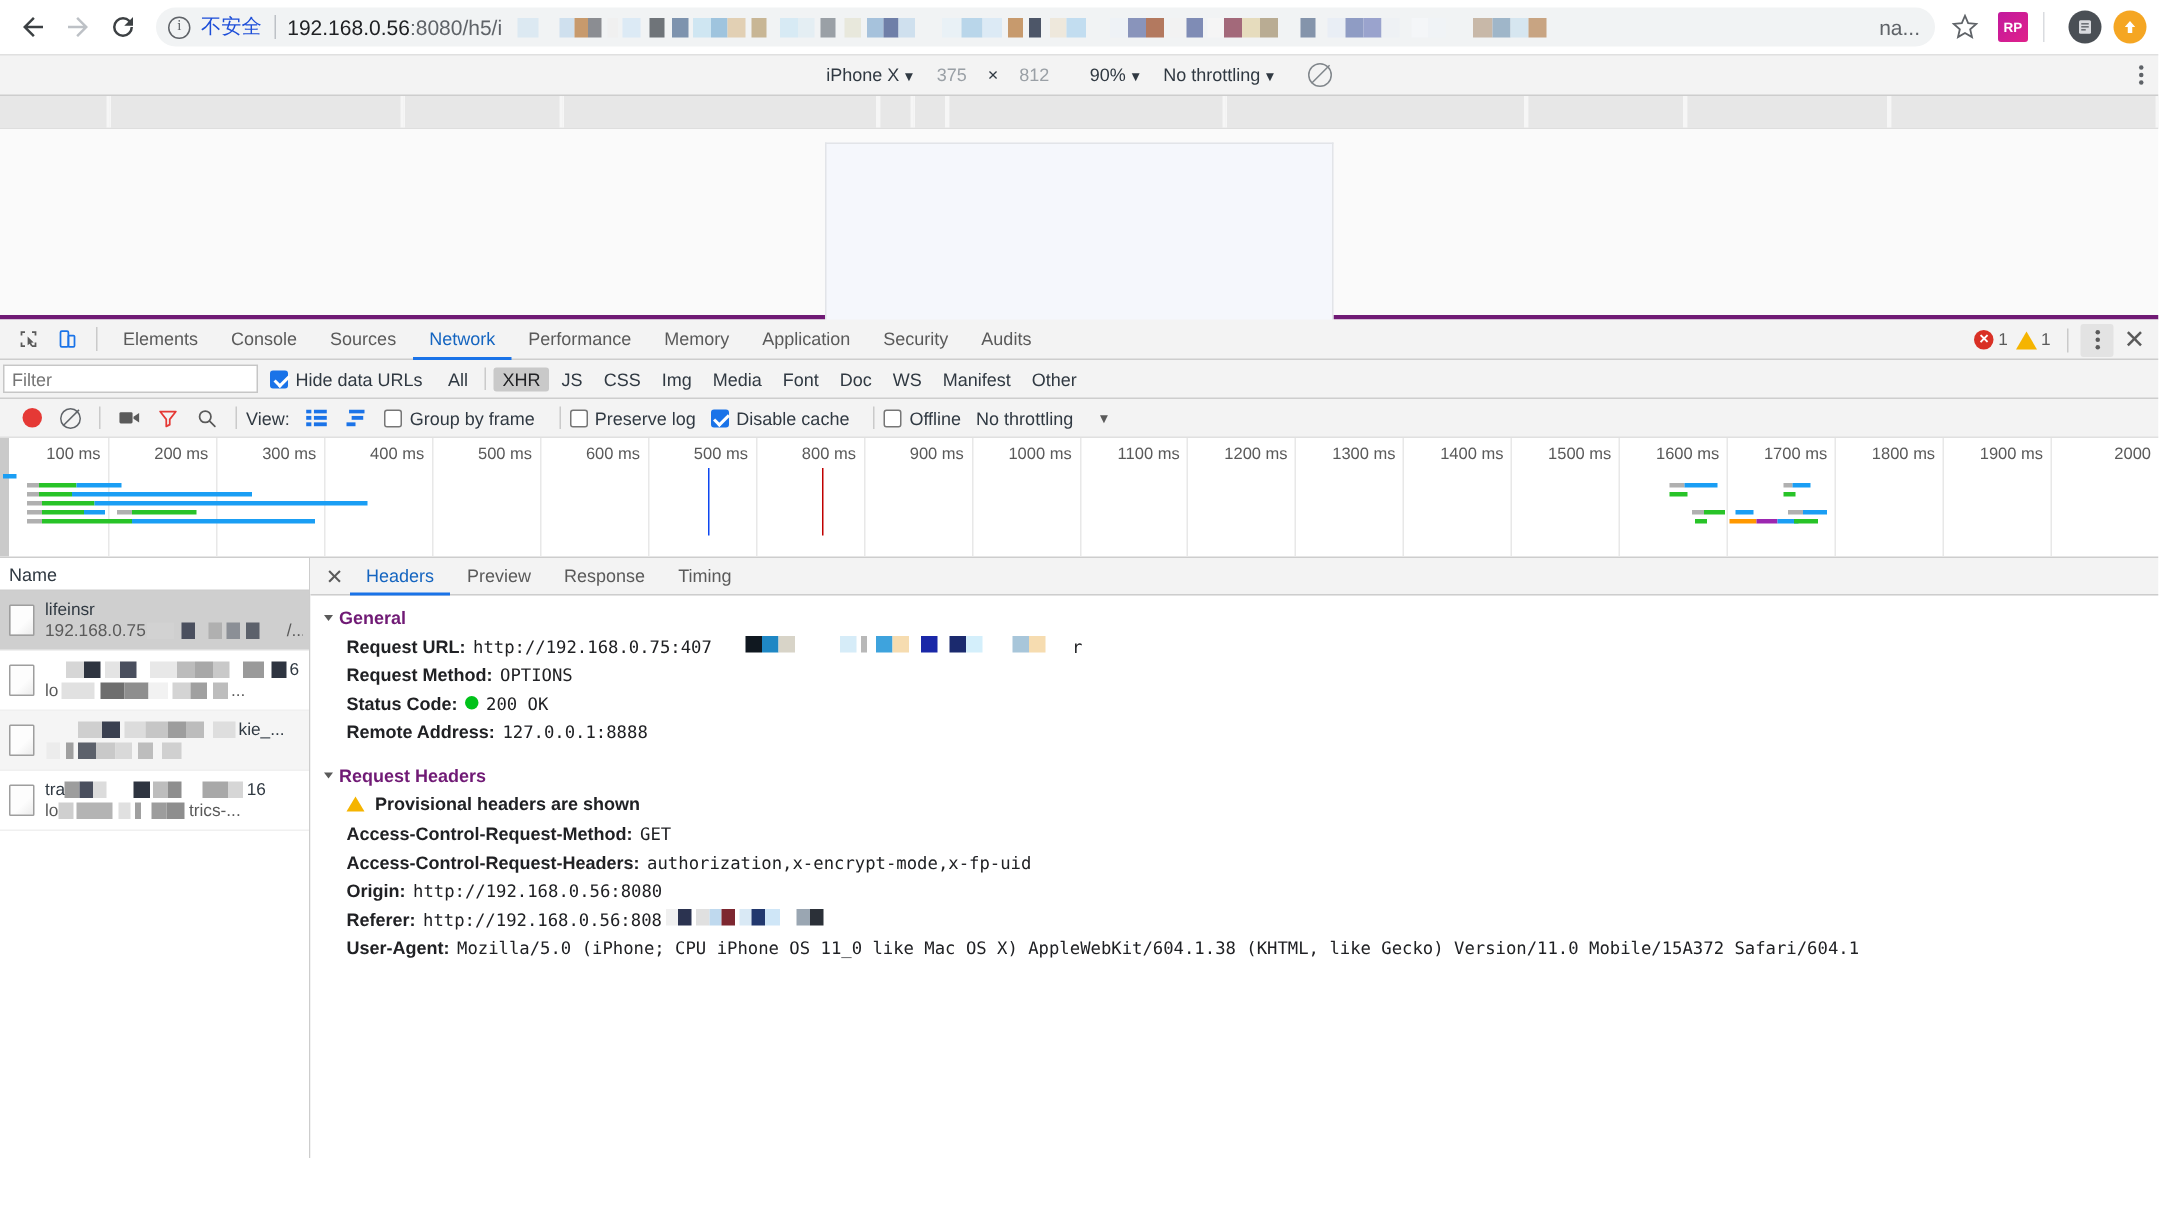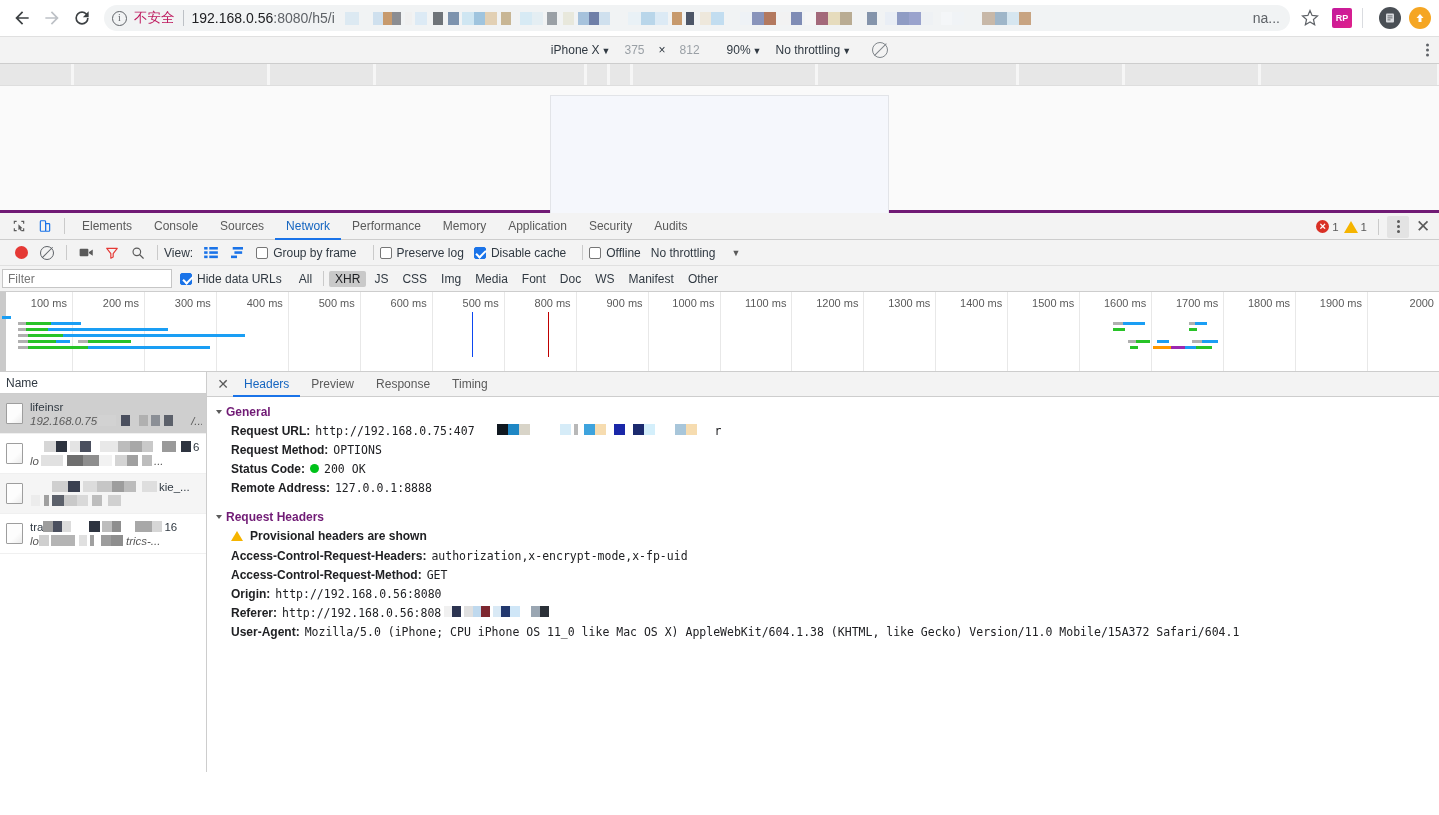--- a/index.html
+++ b/index.html
@@ -29,21 +29,21 @@
     display: flex; align-items: center; padding: 0 10px 0 8px;
     min-width: 0; overflow: hidden; position: relative;
   }
   .info-circle {
     width: 15px; height: 15px; border: 1.4px solid #5f6368;
     border-radius: 50%; display: flex; align-items: center;
     justify-content: center; font-size: 10px; color: #5f6368;
     flex: 0 0 auto; font-family: "Liberation Serif", serif;
     line-height: 1;
   }
-  .sec-label { font-size: 13.5px; color: #be185d; margin-left: 7px; white-space: nowrap; }
+  .sec-label { font-size: 13.5px; color: #1d4ed8; margin-left: 7px; white-space: nowrap; }
   .sec-divider { width: 1px; height: 16px; background: #bdc1c6; margin: 0 8px; flex:0 0 auto; }
   .url-text { font-size: 14px; color: #202124; white-space: nowrap; }
   .url-text .dim { color: #5f6368; }
   .redact-strip { display: flex; align-items: center; gap: 0px; height: 15px; margin-left: 4px; overflow: hidden; flex: 1 1 auto;}
   .rb { height: 13px; flex: 0 0 auto; }
   .omni-tail { font-size: 14px; color: #5f6368; margin-left: 2px; white-space: nowrap; }
   .star-btn { width: 28px; height: 28px; display:flex; align-items:center; justify-content:center; flex:0 0 auto; }
   .ext-icon { width: 20px; height: 20px; flex: 0 0 auto; margin-left: 6px; border-radius: 2px;
     display:flex; align-items:center; justify-content:center; font-size:9px; font-weight:bold; color:#fff; }
   .tb-divider { width: 1px; height: 20px; background: #dadce0; margin: 0 8px; flex:0 0 auto; }
@@ -143,21 +143,21 @@
      display:flex;align-items:center;padding-left:6px;background:#fff;}
   .rl-row { height:40px; display:flex; align-items:center; padding:0 4px 0 6px; gap:7px;
      border-bottom:1px solid #f0f0f0; }
   .rl-row.sel { background:#cfcfcf; }
   .rl-row.alt { background:#f5f5f5; }
   .doc-ico { width:17px;height:21px;background:linear-gradient(135deg,#fdfdfd 60%,#ececec);
      border:1px solid #9e9e9e; flex:0 0 auto; position:relative; border-radius:1px;}
   .rl-text { flex:1 1 auto; min-width:0; overflow:hidden; }
   .rl-l1, .rl-l2 { font-size:11.5px; color:#303942; white-space:nowrap; display:flex;
      align-items:center; height:14px; }
-  .rl-l2 { color:#5a5a5a;font-style:italic; }
+  .rl-l2 { color:#5a5a5a; }
   .rl-l1 span.t, .rl-l2 span.t { flex:0 0 auto; }
 
   
   #detail { flex:1 1 auto; display:flex; flex-direction:column; min-width:0; background:#fff;}
   #detail-tabs { height:25px;background:#f3f3f3;border-bottom:1px solid #cdcdcd;
      display:flex;align-items:center;padding-left:6px;}
   .d-close { width:20px;height:20px;display:flex;align-items:center;justify-content:center;
      font-size:14px;color:#5a5a5a;}
   .d-tab { font-size:12px;color:#5a5a5a;padding:0 11px;height:25px;line-height:25px;}
   .d-tab.active { color:#1565c0; box-shadow: inset 0 -2px 0 #1a73e8; }
@@ -365,104 +365,104 @@
       <div class="tabsep"></div>
       <div class="kebab">
           <i></i>
           <i></i>
           <i></i>
         </div>
       <div class="close-x">✕</div>
     </div>
   </div>
 
-  <div id="net-toolbar">
-    <div class="tbtn">
-        <span class="rec-dot"></span>
-      </div>
-    <div class="tbtn">
-        <span class="clear-circle"></span>
-      </div>
-    <div class="vsep"></div>
-    <div class="tbtn">
-      <svg width="15" height="13" viewBox="0 0 24 20">
-          <rect x="1" y="4" width="14" height="12" rx="1.5" fill="#5a5a5a"></rect>
-          <path d="M16 9l6-4v10l-6-4z" fill="#5a5a5a"></path>
-        </svg>
-    </div>
-    <div class="tbtn">
-      <svg width="14" height="14" viewBox="0 0 24 24">
-          <path d="M3 4h18l-7 9v6l-4 2v-8z" fill="none" stroke="#e53935" stroke-width="2" stroke-linejoin="round"></path>
-        </svg>
-    </div>
-    <div class="tbtn">
-      <svg width="14" height="14" viewBox="0 0 24 24">
-          <circle cx="10" cy="10" r="6.5" fill="none" stroke="#5a5a5a" stroke-width="2"></circle>
-          <path d="M15 15l6 6" stroke="#5a5a5a" stroke-width="2" stroke-linecap="round"></path>
-        </svg>
-    </div>
-    <div class="vsep"></div>
-    <span class="lbl">View:</span>
-    <div class="tbtn">
-      <svg width="14" height="12" viewBox="0 0 16 14">
-          <rect y="0" width="4" height="3" fill="#1a73e8"></rect>
-          <rect x="6" y="0" width="10" height="3" fill="#1a73e8"></rect>
-          <rect y="5" width="4" height="3" fill="#1a73e8"></rect>
-          <rect x="6" y="5" width="10" height="3" fill="#1a73e8"></rect>
-          <rect y="10" width="4" height="3" fill="#1a73e8"></rect>
-          <rect x="6" y="10" width="10" height="3" fill="#1a73e8"></rect>
-        </svg>
-    </div>
-    <div class="tbtn">
-      <svg width="14" height="12" viewBox="0 0 16 14">
-          <rect x="3" y="0" width="12" height="3" fill="#1a73e8"></rect>
-          <rect x="5" y="5" width="9" height="3" fill="#1a73e8"></rect>
-          <rect x="1" y="10" width="7" height="3" fill="#1a73e8"></rect>
-        </svg>
-    </div>
-    <div class="ck-group" style="margin-left:6px;">
-      <span class="ckbx"></span>
-      <span>Group by frame</span>
-    </div>
-    <div class="vsep"></div>
-    <div class="ck-group">
-      <span class="ckbx"></span>
-      <span>Preserve log</span>
-    </div>
-    <div class="ck-group">
-      <span class="ckbx on"></span>
-      <span>Disable cache</span>
-    </div>
-    <div class="vsep"></div>
-    <div class="ck-group">
-      <span class="ckbx"></span>
-      <span>Offline</span>
-    </div>
-    <span>No throttling</span>
-    <span class="caret" style="margin-left:16px;color:#5a5a5a;">▼</span>
-  </div>
-
   <div id="filter-row">
     <input id="filter-input" value="" placeholder="Filter" style="">
     <div class="ck-group" style="margin-left:8px;">
       <span class="ckbx on"></span>
       <span>Hide data URLs</span>
     </div>
     <span class="ftype">All</span>
     <span class="vsep" style="margin:0 4px;"></span>
     <span class="ftype sel">XHR</span>
     <span class="ftype">JS</span>
     <span class="ftype">CSS</span>
     <span class="ftype">Img</span>
     <span class="ftype">Media</span>
     <span class="ftype">Font</span>
     <span class="ftype">Doc</span>
     <span class="ftype">WS</span>
     <span class="ftype">Manifest</span>
     <span class="ftype">Other</span>
+  </div>
+
+  <div id="net-toolbar">
+    <div class="tbtn">
+        <span class="rec-dot"></span>
+      </div>
+    <div class="tbtn">
+        <span class="clear-circle"></span>
+      </div>
+    <div class="vsep"></div>
+    <div class="tbtn">
+      <svg width="15" height="13" viewBox="0 0 24 20">
+          <rect x="1" y="4" width="14" height="12" rx="1.5" fill="#5a5a5a"></rect>
+          <path d="M16 9l6-4v10l-6-4z" fill="#5a5a5a"></path>
+        </svg>
+    </div>
+    <div class="tbtn">
+      <svg width="14" height="14" viewBox="0 0 24 24">
+          <path d="M3 4h18l-7 9v6l-4 2v-8z" fill="none" stroke="#e53935" stroke-width="2" stroke-linejoin="round"></path>
+        </svg>
+    </div>
+    <div class="tbtn">
+      <svg width="14" height="14" viewBox="0 0 24 24">
+          <circle cx="10" cy="10" r="6.5" fill="none" stroke="#5a5a5a" stroke-width="2"></circle>
+          <path d="M15 15l6 6" stroke="#5a5a5a" stroke-width="2" stroke-linecap="round"></path>
+        </svg>
+    </div>
+    <div class="vsep"></div>
+    <span class="lbl">View:</span>
+    <div class="tbtn">
+      <svg width="14" height="12" viewBox="0 0 16 14">
+          <rect y="0" width="4" height="3" fill="#1a73e8"></rect>
+          <rect x="6" y="0" width="10" height="3" fill="#1a73e8"></rect>
+          <rect y="5" width="4" height="3" fill="#1a73e8"></rect>
+          <rect x="6" y="5" width="10" height="3" fill="#1a73e8"></rect>
+          <rect y="10" width="4" height="3" fill="#1a73e8"></rect>
+          <rect x="6" y="10" width="10" height="3" fill="#1a73e8"></rect>
+        </svg>
+    </div>
+    <div class="tbtn">
+      <svg width="14" height="12" viewBox="0 0 16 14">
+          <rect x="3" y="0" width="12" height="3" fill="#1a73e8"></rect>
+          <rect x="5" y="5" width="9" height="3" fill="#1a73e8"></rect>
+          <rect x="1" y="10" width="7" height="3" fill="#1a73e8"></rect>
+        </svg>
+    </div>
+    <div class="ck-group" style="margin-left:6px;">
+      <span class="ckbx"></span>
+      <span>Group by frame</span>
+    </div>
+    <div class="vsep"></div>
+    <div class="ck-group">
+      <span class="ckbx"></span>
+      <span>Preserve log</span>
+    </div>
+    <div class="ck-group">
+      <span class="ckbx on"></span>
+      <span>Disable cache</span>
+    </div>
+    <div class="vsep"></div>
+    <div class="ck-group">
+      <span class="ckbx"></span>
+      <span>Offline</span>
+    </div>
+    <span>No throttling</span>
+    <span class="caret" style="margin-left:16px;color:#5a5a5a;">▼</span>
   </div>
 
   <div id="overview">
     <div id="ov-scroll-left"></div>
     <div id="ov-ticks">
         <div class="tl-grid" style="left: 71.95px;"></div>
         <div class="tl-label" style="left: 71.95px;">100 ms</div>
         <div class="tl-grid" style="left: 143.9px;"></div>
         <div class="tl-label" style="left: 143.9px;">200 ms</div>
         <div class="tl-grid" style="left: 215.85px;"></div>
@@ -699,26 +699,26 @@
         <div class="sec-title" style="margin-top:11px;">
           <span class="tri"></span>
           <span>Request Headers</span>
         </div>
         <div class="prov-row">
           <span class="warn-small"></span>
           <span style="font-weight:bold;color:#202124;">Provisional headers are shown</span>
         </div>
         <div id="reqhdr-rows">
             <div class="hdr-row">
+              <span class="hdr-k">Access-Control-Request-Method:</span>
+              <span class="hdr-v">GET</span>
+            </div>
+            <div class="hdr-row">
               <span class="hdr-k">Access-Control-Request-Headers:</span>
               <span class="hdr-v">authorization,x-encrypt-mode,x-fp-uid</span>
-            </div>
-            <div class="hdr-row">
-              <span class="hdr-k">Access-Control-Request-Method:</span>
-              <span class="hdr-v">GET</span>
             </div>
             <div class="hdr-row">
               <span class="hdr-k">Origin:</span>
               <span class="hdr-v">http://192.168.0.56:8080</span>
             </div>
             <div class="hdr-row">
               <span class="hdr-k">Referer:</span>
               <span class="hdr-v">http://192.168.0.56:808</span>
               <span style="display: inline-flex; align-items: center;">
                 <span style="width: 8px; height: 11px; background: rgb(240, 240, 240); display: inline-block; flex: 0 0 auto; margin-left: 3px;"></span>

